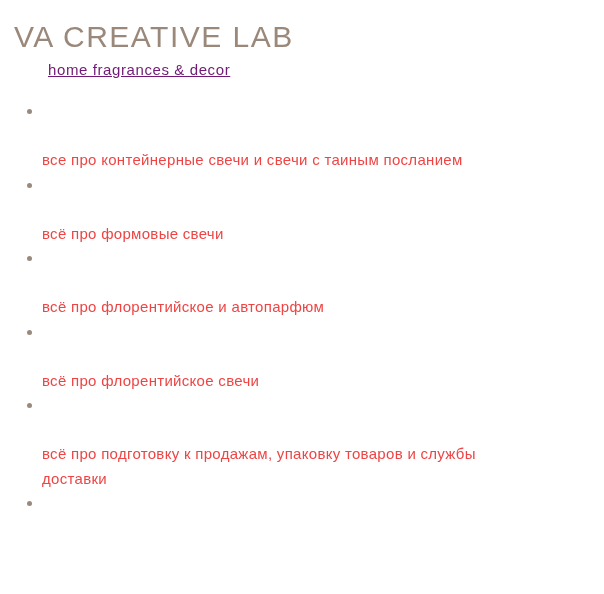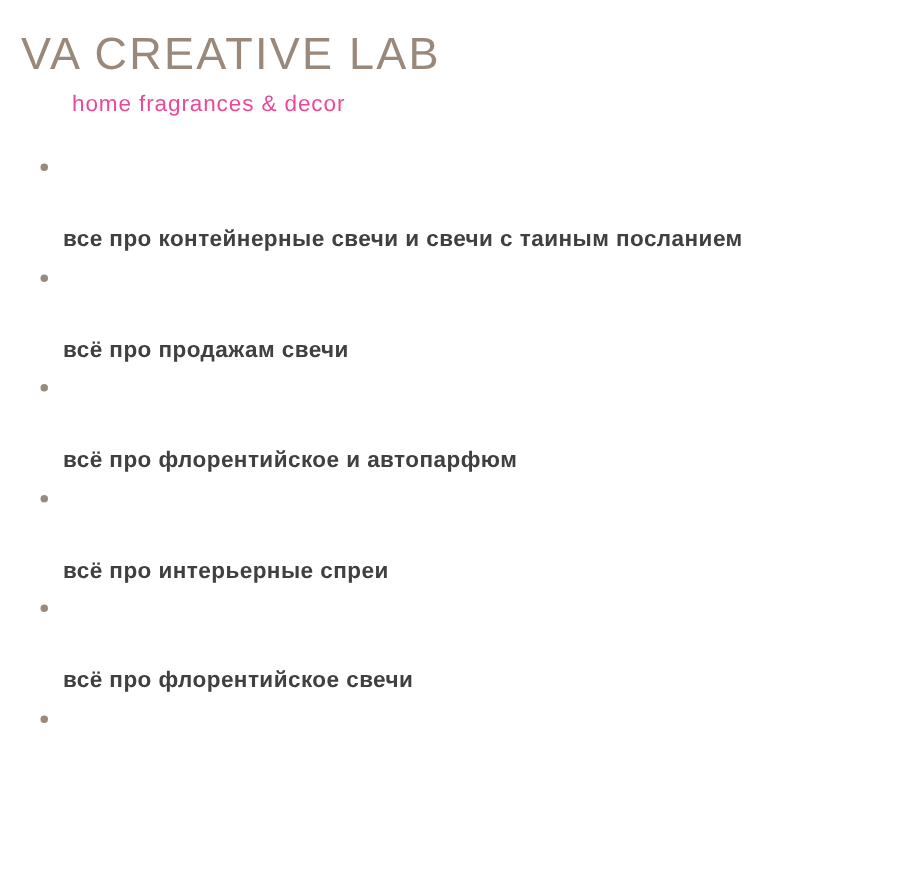--- a/index.html
+++ b/index.html
@@ -23,36 +23,37 @@
     letter-spacing: 1.5px;
     line-height: 1;
     color: #9a897a;
   }
   .brand-subtitle {
     margin: 9px 0 12px 48px;
     font-size: 15px;
     font-weight: 300;
     letter-spacing: 0.6px;
     line-height: 1.2;
-    color: #ec4899;
+    color: #701a75;
+    text-decoration: underline;
   }
   ul.topic-list {
     list-style: none;
     margin: 20px 0 0 14px;
     padding: 0;
     width: 520px;
   }
   ul.topic-list li {
     position: relative;
     padding-left: 28px;
     font-size: 15px;
-    font-weight: 700;
+    font-weight: 400;
     letter-spacing: 0.3px;
     line-height: 24.5px;
-    color: #404040;
+    color: #ef4444;
     white-space: pre-line;
   }
   ul.topic-list li .dot {
     position: absolute;
     left: 13px;
     top: 10px;
     width: 5px;
     height: 5px;
     border-radius: 50%;
     background: #998a7d;
@@ -67,33 +68,34 @@
 
   <p class="brand-subtitle">home fragrances &amp; decor</p>
 
   <ul class="topic-list">
     <li>
       <span class="dot"></span>
       <span>все про контейнерные свечи и свечи с таиным посланием</span>
     </li>
     <li>
       <span class="dot"></span>
-      <span>всё про продажам свечи</span>
+      <span>всё про формовые свечи</span>
     </li>
     <li>
       <span class="dot"></span>
       <span>всё про флорентийское и автопарфюм</span>
     </li>
     <li>
       <span class="dot"></span>
-      <span>всё про интерьерные спреи</span>
+      <span>всё про флорентийское свечи</span>
     </li>
     <li>
       <span class="dot"></span>
-      <span>всё про флорентийское свечи</span>
+      <span>всё про подготовку к продажам, упаковку товаров и службы
+доставки</span>
     </li>
     <li>
       <span class="dot"></span>
       
     </li>
 
   </ul>
 
 </div>
 

